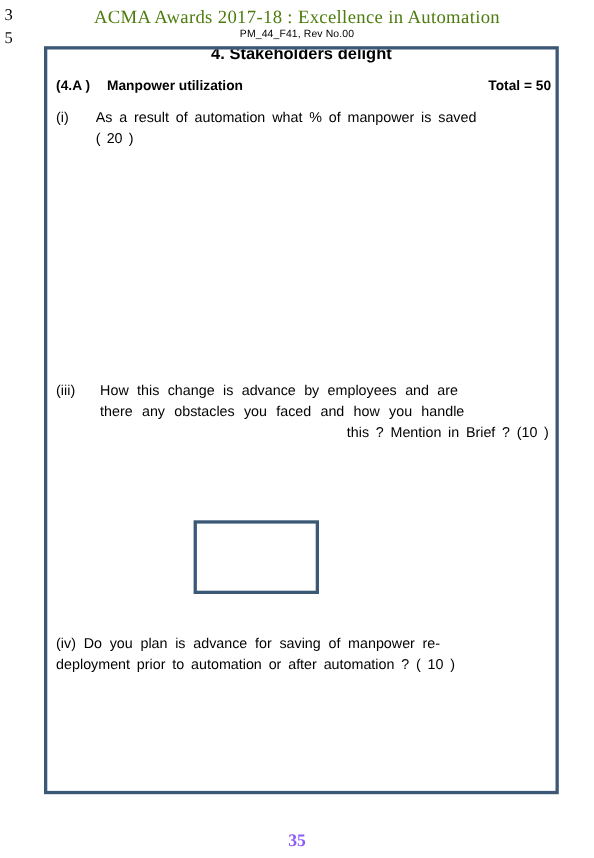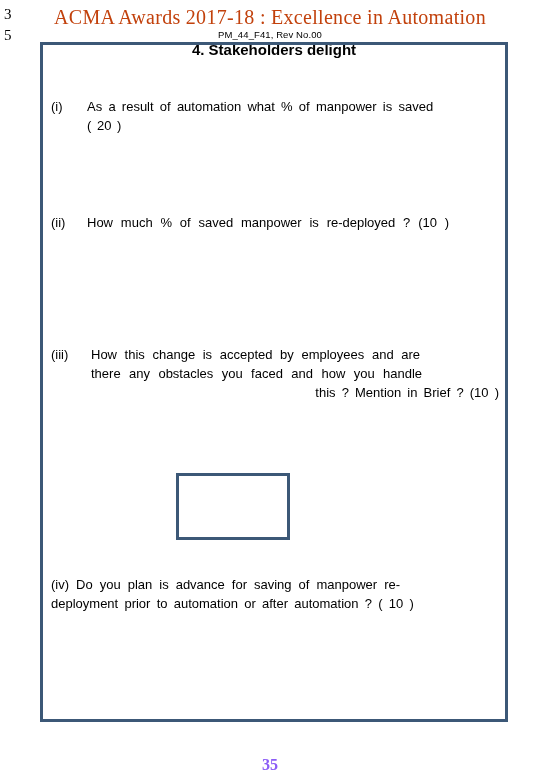--- a/index.html
+++ b/index.html
@@ -32,24 +32,24 @@
   
   .doc-header {
     position: absolute;
     left: 0;
     top: 6px;
     width: 540px;
     text-align: center;
   }
   .doc-title {
     font-family: "Liberation Serif", serif;
-    font-size: 20px;
+    font-size: 17px;
     letter-spacing: 0.3px;
     white-space: nowrap;
-    color: #c2410c;
+    color: #4d7c0f;
   }
   .doc-subtitle {
     font-family: "Liberation Sans", sans-serif;
     font-size: 9.5px;
     letter-spacing: 0.1px;
     margin-top: 0;
     color: #000;
   }
 
   
@@ -174,40 +174,39 @@
 
 <div class="doc-header">
   <div class="doc-title">ACMA  Awards  2017-18 : Excellence in Automation</div>
   <div class="doc-subtitle">PM_44_F41, Rev No.00</div>
 </div>
 
 <div class="frame">
 
   <div class="section-title">4. Stakeholders delight</div>
 
+  <div class="subsection-row">
+    <span class="subsection-code">(4.A )</span>
+    <span class="subsection-name">Manpower utilization</span>
+    <span class="subsection-total">Total  = 50</span>
+  </div>
 
   <div class="q" id="q1">
     <span class="q-num">(i)</span>
     <div class="q-body">
       <div class="q-line l1">As  a  result  of  automation what % of  manpower  is  saved</div>
       <div class="q-line l2">( 20  )</div>
     </div>
   </div>
 
-  <div class="q" id="q2">
-    <span class="q-num">(ii)</span>
-    <div class="q-body">
-      <div class="q-line l1">How  much  %  of  saved  manpower is  re-deployed  ? (10 )</div>
-    </div>
-  </div>
 
   <div class="q" id="q3">
     <span class="q-num">(iii)</span>
     <div class="q-body">
-      <div class="q-line l1">How  this  change  is  accepted  by  employees and are</div>
+      <div class="q-line l1">How  this  change  is  advance  by  employees and are</div>
       <div class="q-line l2">there  any  obstacles  you  faced  and  how  you  handle</div>
       <div class="q-line l3">this ? Mention in  Brief     ?  (10 )</div>
     </div>
   </div>
 
   <div class="answer-box"></div>
 
   <div class="q" id="q4">
     <div class="q-body">
       <div class="q-line l1"><span>(iv)</span> <span>Do you  plan  is  advance for  saving of  manpower  re-</span></div>

